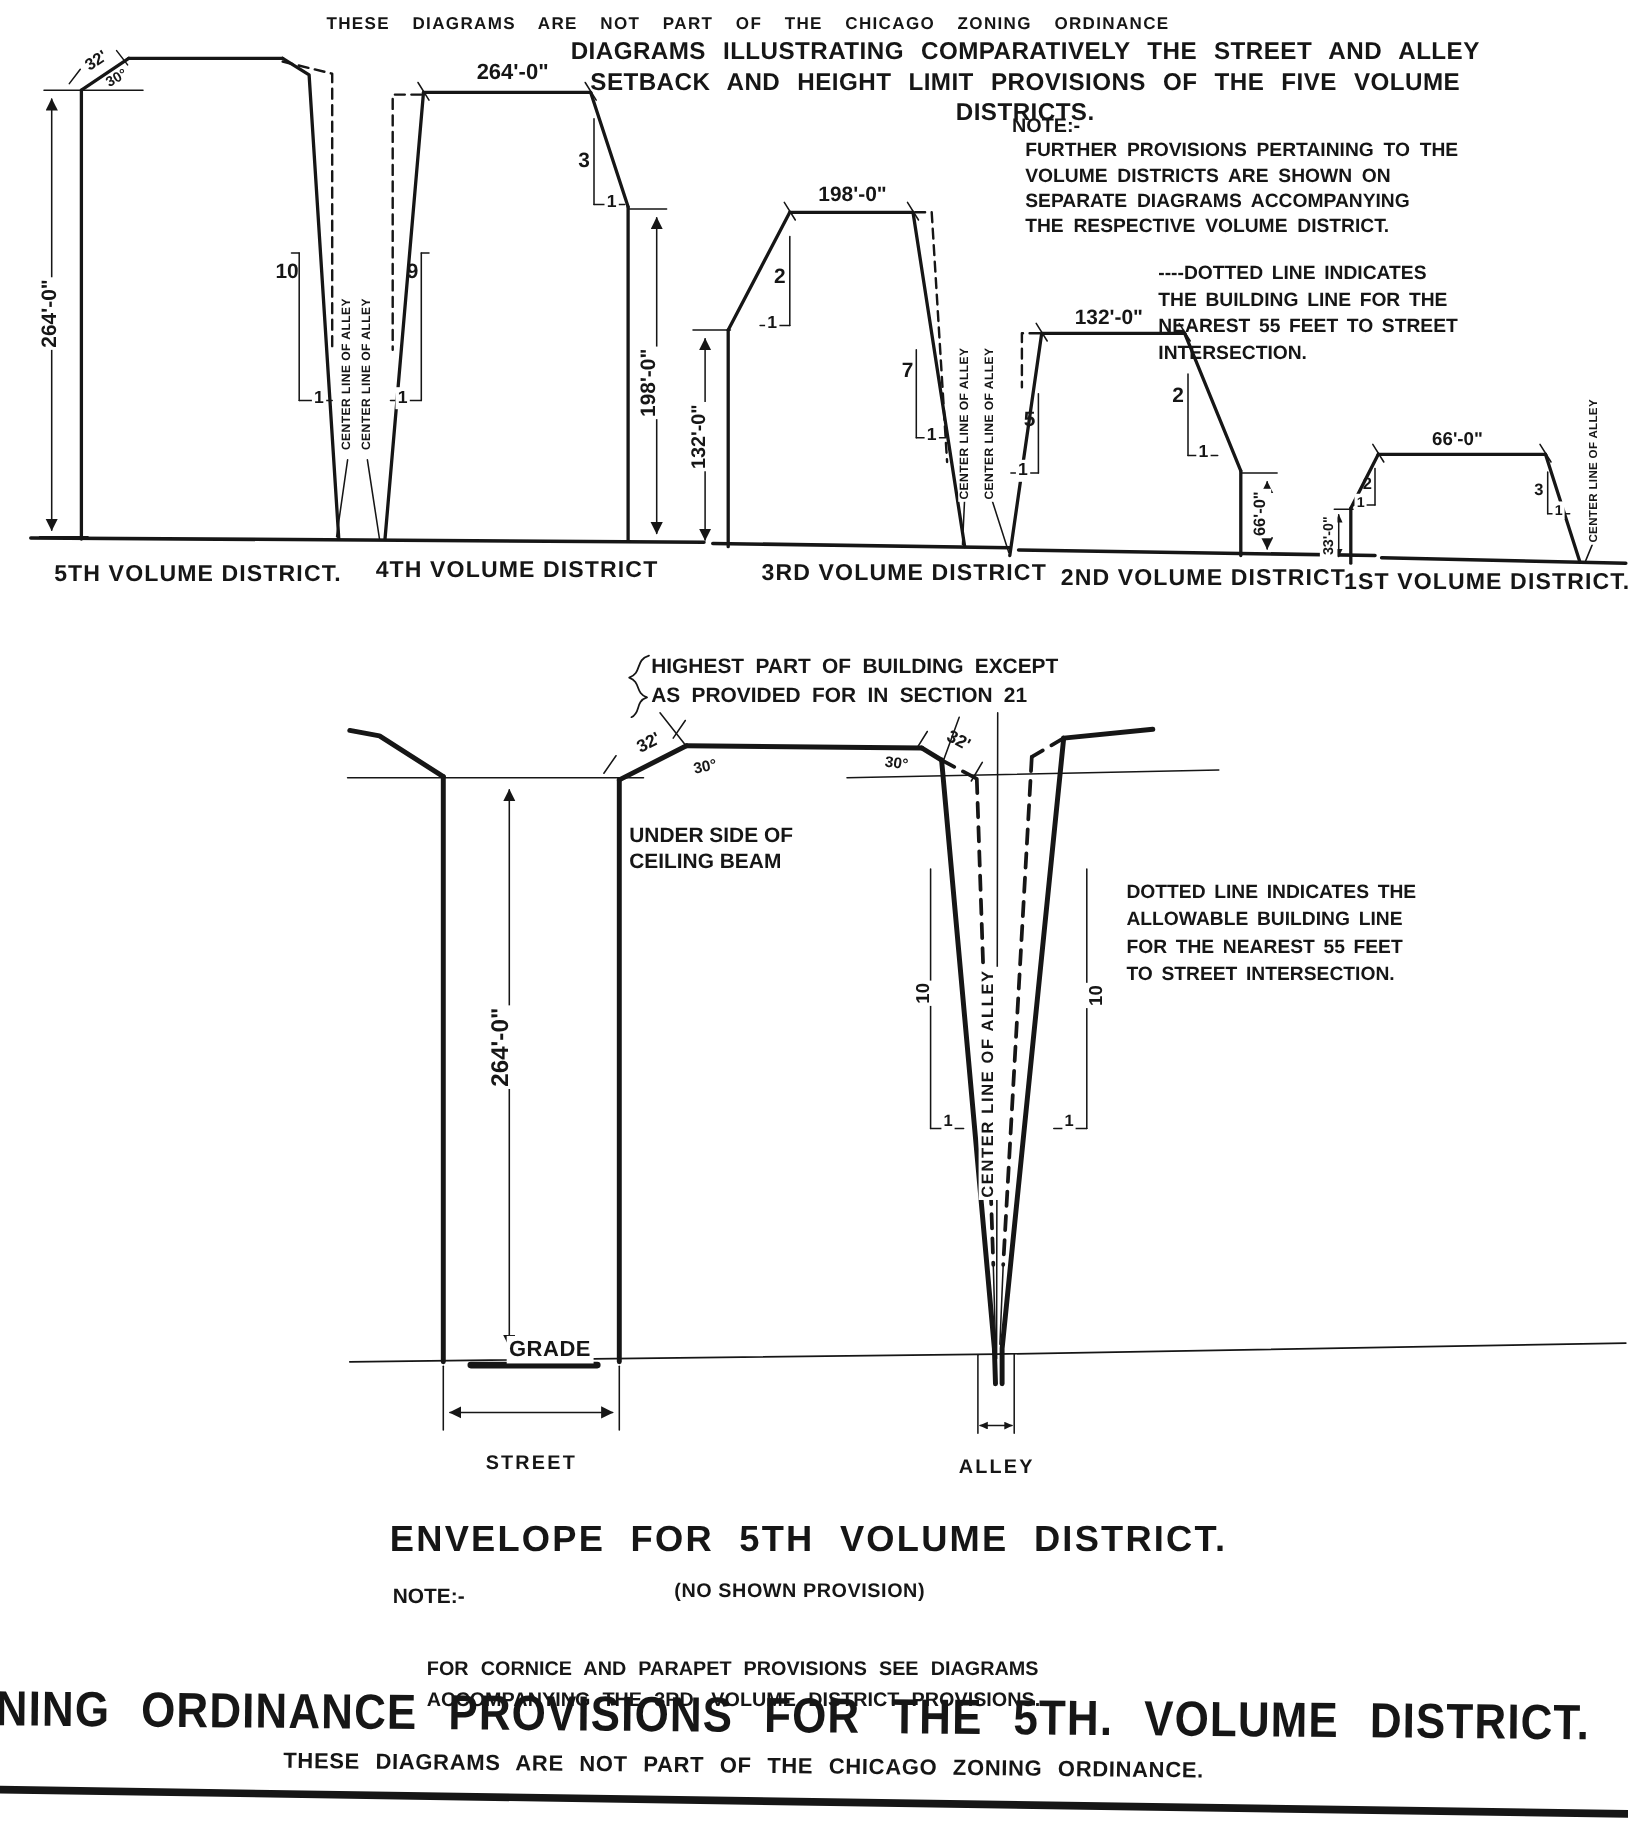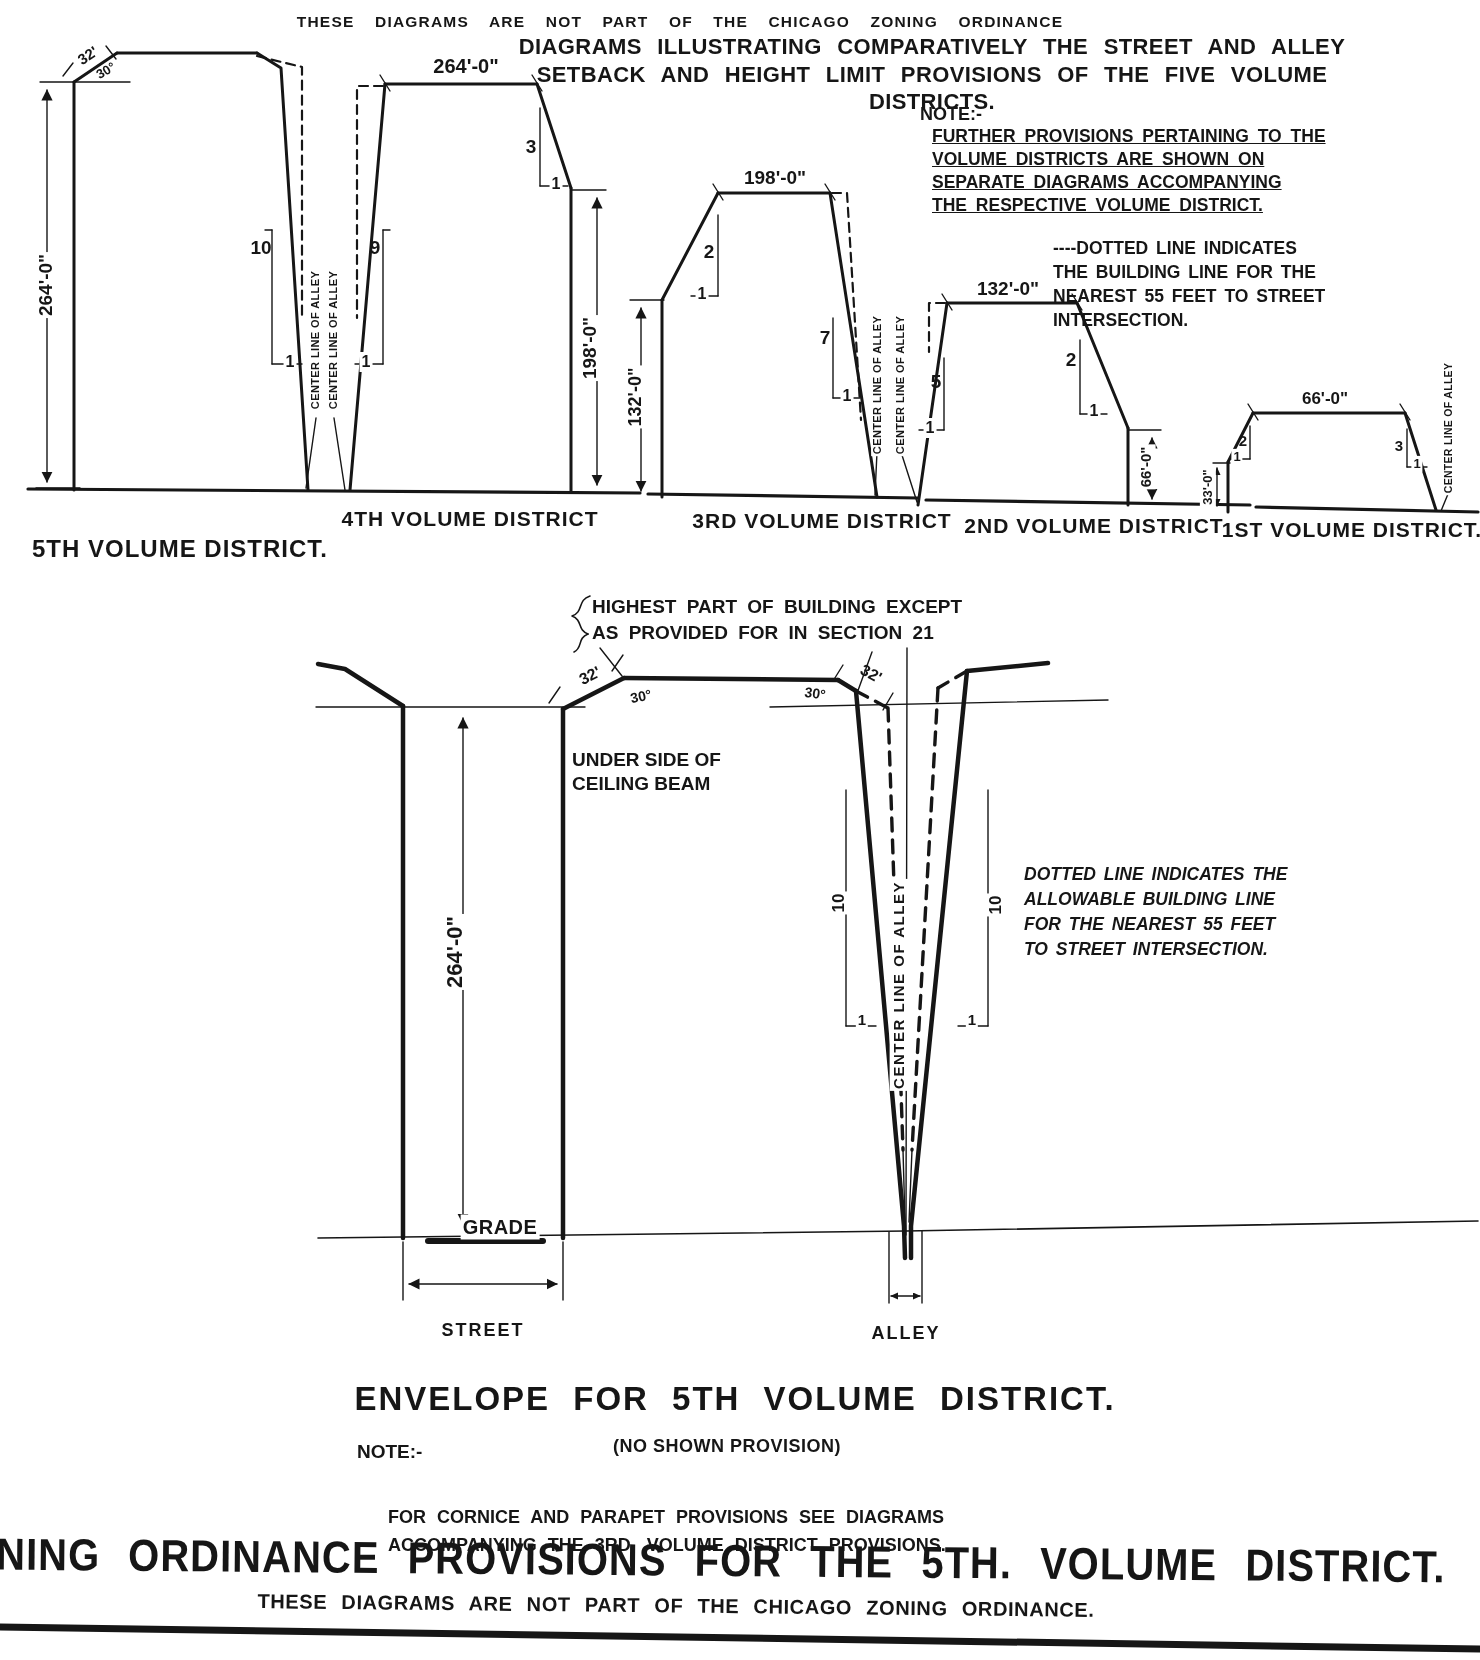--- a/index.html
+++ b/index.html
@@ -203,36 +203,36 @@
     <path d="M318,1238 L906,1231 L1478,1221" stroke-width="1.6"></path>
   </g>
 
   <path d="M0,1627 L1480,1649" stroke-width="7"></path>
 </svg>
 
 <div class="lbl ctr nw" style="left:680px;top:22px;font-size:15.5px;letter-spacing:1.2px;word-spacing:15px;">THESE DIAGRAMS ARE NOT PART OF THE CHICAGO ZONING ORDINANCE</div>
 <div class="lbl ctr" style="left:932px;top:74px;width:830px;font-size:22px;letter-spacing:.4px;word-spacing:9px;line-height:1.25;">DIAGRAMS ILLUSTRATING COMPARATIVELY THE STREET AND ALLEY
 SETBACK AND HEIGHT LIMIT PROVISIONS OF THE FIVE VOLUME DISTRICTS.</div>
 <div class="lbl nw" style="left:920px;top:103px;font-size:18px;">NOTE:-</div>
-<div class="lbl" style="left:932px;top:125px;font-size:17.5px;line-height:1.32;word-spacing:4px;text-decoration:underline;">FURTHER PROVISIONS PERTAINING TO THE
+<div class="lbl" style="left:932px;top:125px;font-size:17.5px;line-height:1.32;word-spacing:4px;">FURTHER PROVISIONS PERTAINING TO THE
 VOLUME DISTRICTS ARE SHOWN ON
 SEPARATE DIAGRAMS ACCOMPANYING
 THE RESPECTIVE VOLUME DISTRICT.</div>
 <div class="lbl" style="left:1053px;top:236px;font-size:17.5px;line-height:1.38;word-spacing:3px;">----DOTTED LINE INDICATES
 THE BUILDING LINE FOR THE
 NEAREST 55 FEET TO STREET
 INTERSECTION.</div>
 
 <div class="lbl rot" style="left:46px;top:285px;font-size:19px;">264'-0"</div>
 <div class="lbl nw" style="left:88px;top:56px;font-size:15px;transform:translate(-50%,-50%) rotate(-33deg);">32'</div>
 <div class="lbl nw" style="left:106px;top:71px;font-size:13px;transform:translate(-50%,-50%) rotate(-30deg);">30°</div>
 <div class="lbl ctr nw" style="left:261px;top:248px;font-size:19px;">10</div>
 <div class="lbl ctr nw bg" style="left:290px;top:362px;font-size:16px;">1</div>
 <div class="lbl rot" style="left:316px;top:340px;font-size:11px;letter-spacing:.4px;">CENTER LINE OF ALLEY</div>
-<div class="lbl ctr nw" style="left:180px;top:522px;font-size:24px;letter-spacing:1px;margin-top:27px;">5TH VOLUME DISTRICT.</div>
+<div class="lbl ctr nw" style="left:180px;top:522px;font-size:21px;letter-spacing:1px;">5TH VOLUME DISTRICT.</div>
 
 <div class="lbl rot" style="left:334px;top:340px;font-size:11px;letter-spacing:.4px;">CENTER LINE OF ALLEY</div>
 <div class="lbl ctr nw" style="left:466px;top:66px;font-size:20px;">264'-0"</div>
 <div class="lbl ctr nw" style="left:375px;top:248px;font-size:19px;">9</div>
 <div class="lbl ctr nw bg" style="left:366px;top:362px;font-size:16px;">1</div>
 <div class="lbl ctr nw" style="left:531px;top:147px;font-size:19px;">3</div>
 <div class="lbl ctr nw bg" style="left:556px;top:184px;font-size:16px;">1</div>
 <div class="lbl rot" style="left:590px;top:348px;font-size:19px;">198'-0"</div>
 <div class="lbl ctr nw" style="left:470px;top:519px;font-size:21px;letter-spacing:1px;">4TH VOLUME DISTRICT</div>
 
@@ -273,21 +273,21 @@
 <div class="lbl nw" style="left:815px;top:694px;font-size:14px;transform:translate(-50%,-50%) rotate(8deg);">30°</div>
 <div class="lbl rot" style="left:455px;top:952px;font-size:22px;">264'-0"</div>
 <div class="lbl rot" style="left:839px;top:903px;font-size:17px;">10</div>
 <div class="lbl ctr nw bg" style="left:862px;top:1020px;font-size:15px;">1</div>
 <div class="lbl rot" style="left:996px;top:905px;font-size:17px;">10</div>
 <div class="lbl ctr nw bg" style="left:972px;top:1020px;font-size:15px;">1</div>
 <div class="lbl rot" style="left:899px;top:985px;font-size:15px;letter-spacing:1.5px;">CENTER LINE OF ALLEY</div>
 <div class="lbl ctr nw bg" style="left:500px;top:1227px;font-size:20px;letter-spacing:.5px;">GRADE</div>
 <div class="lbl ctr nw" style="left:483px;top:1330px;font-size:18px;letter-spacing:2px;">STREET</div>
 <div class="lbl ctr nw" style="left:906px;top:1333px;font-size:18px;letter-spacing:2px;">ALLEY</div>
-<div class="lbl" style="left:1024px;top:862px;font-size:17.5px;line-height:1.42;word-spacing:3px;font-style:italic;">DOTTED LINE INDICATES THE
+<div class="lbl" style="left:1024px;top:798px;font-size:17.5px;line-height:1.42;word-spacing:3px;">DOTTED LINE INDICATES THE
 ALLOWABLE BUILDING LINE
 FOR THE NEAREST 55 FEET
 TO STREET INTERSECTION.</div>
 <div class="lbl ctr nw" style="left:735px;top:1399px;font-size:33px;letter-spacing:2px;word-spacing:12px;">ENVELOPE FOR 5TH VOLUME DISTRICT.</div>
 <div class="lbl ctr nw" style="left:727px;top:1446px;font-size:18px;letter-spacing:.5px;">(NO SHOWN PROVISION)</div>
 <div class="lbl nw" style="left:357px;top:1440px;font-size:19px;">NOTE:-</div>
 <div class="lbl" style="left:388px;top:1468px;font-size:18px;line-height:1.55;word-spacing:6px;margin-top:36px;">FOR CORNICE AND PARAPET PROVISIONS SEE DIAGRAMS
 ACCOMPANYING THE 3RD. VOLUME DISTRICT PROVISIONS.</div>
 
 <div class="lbl ctr nw" style="left:692px;top:1560px;font-size:40px;letter-spacing:1px;word-spacing:16px;transform:translate(-50%,-50%) rotate(0.5deg) scale(1,1.12);">ZONING ORDINANCE PROVISIONS FOR THE 5TH. VOLUME DISTRICT.</div>

